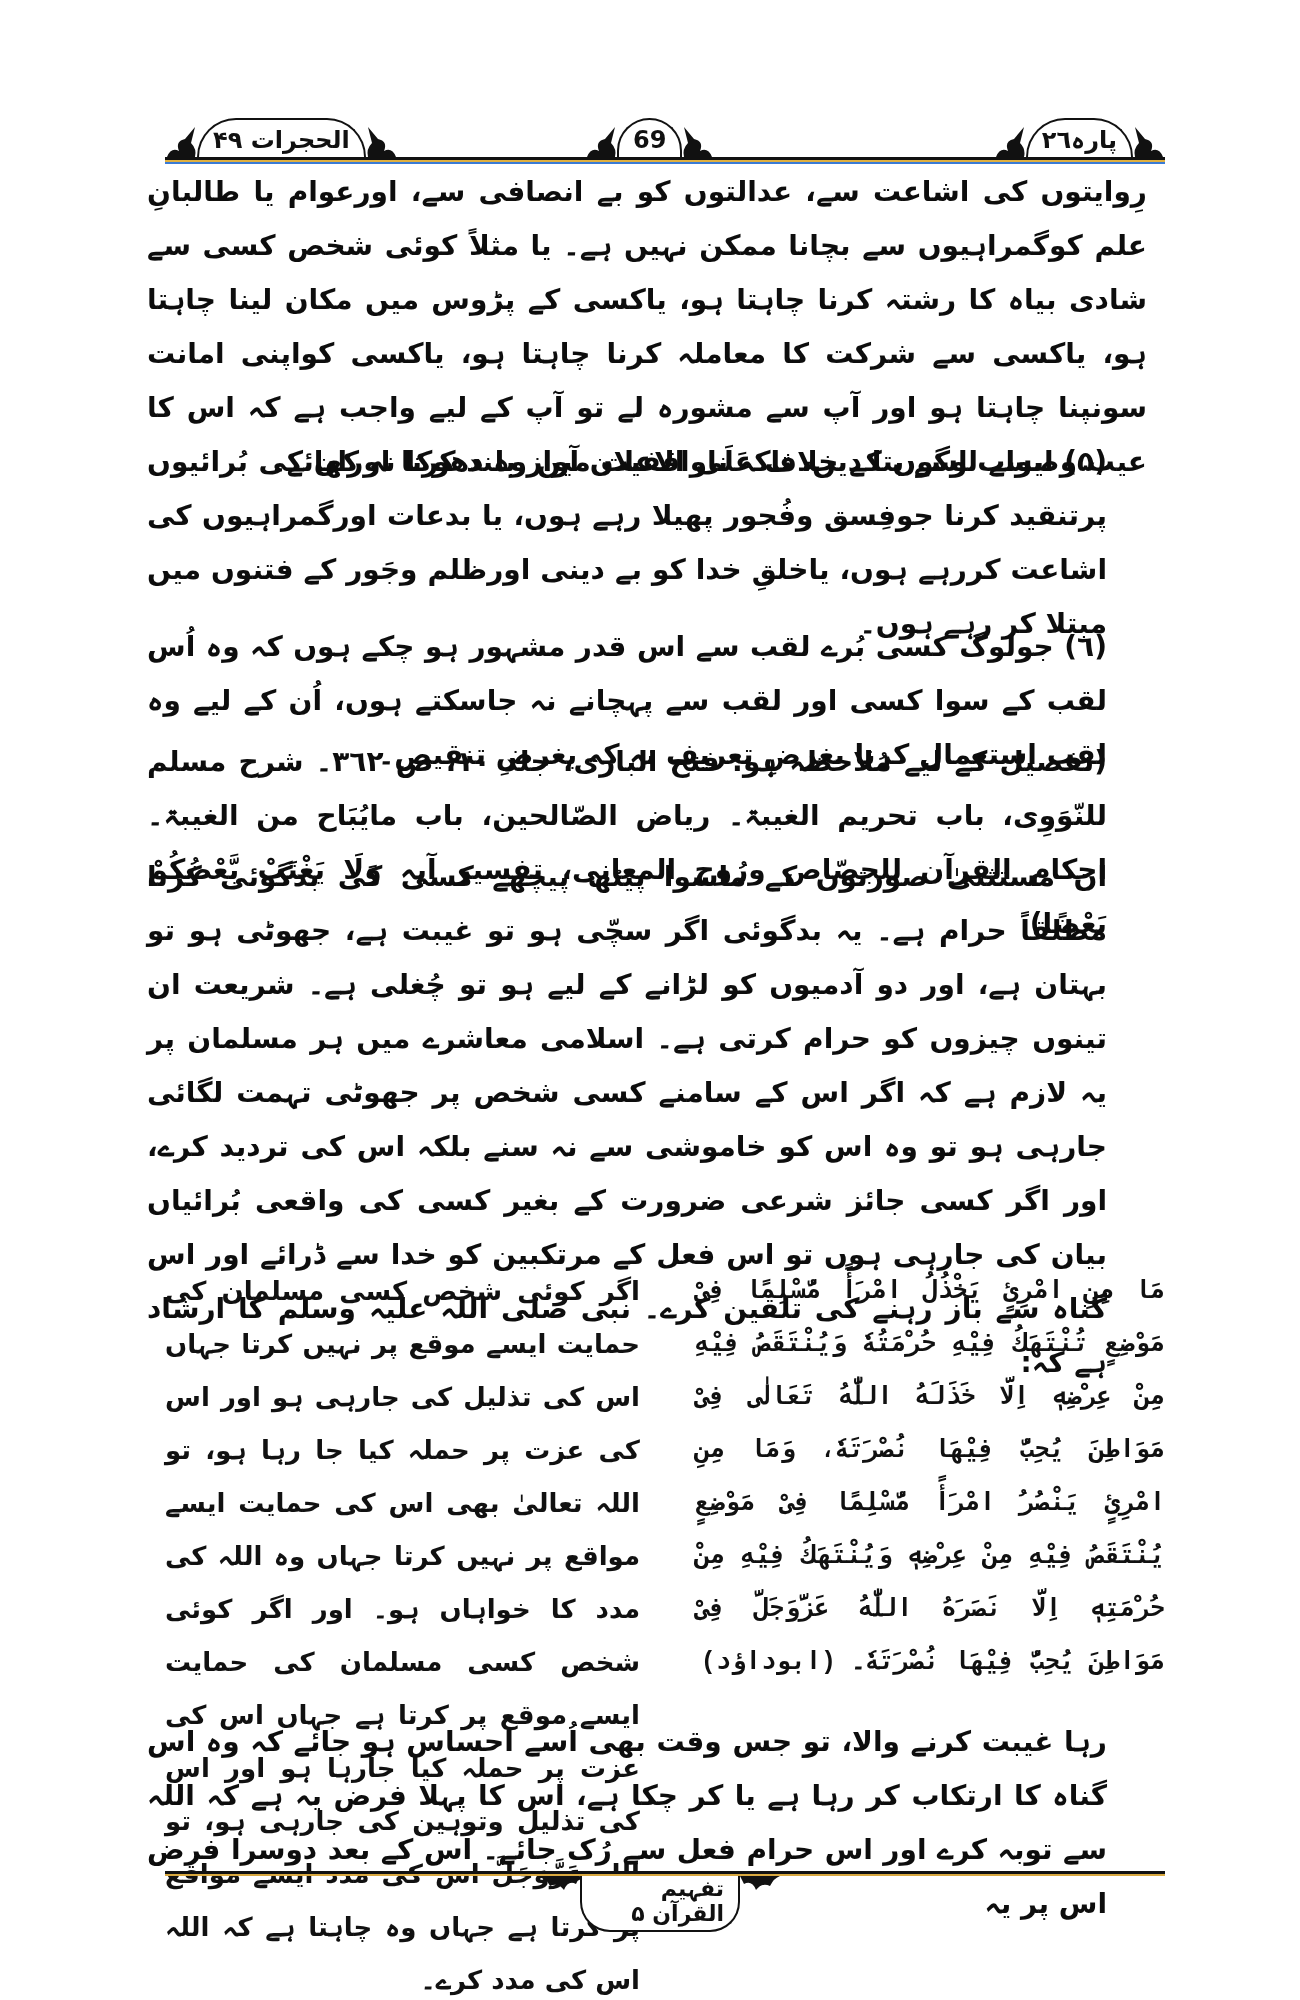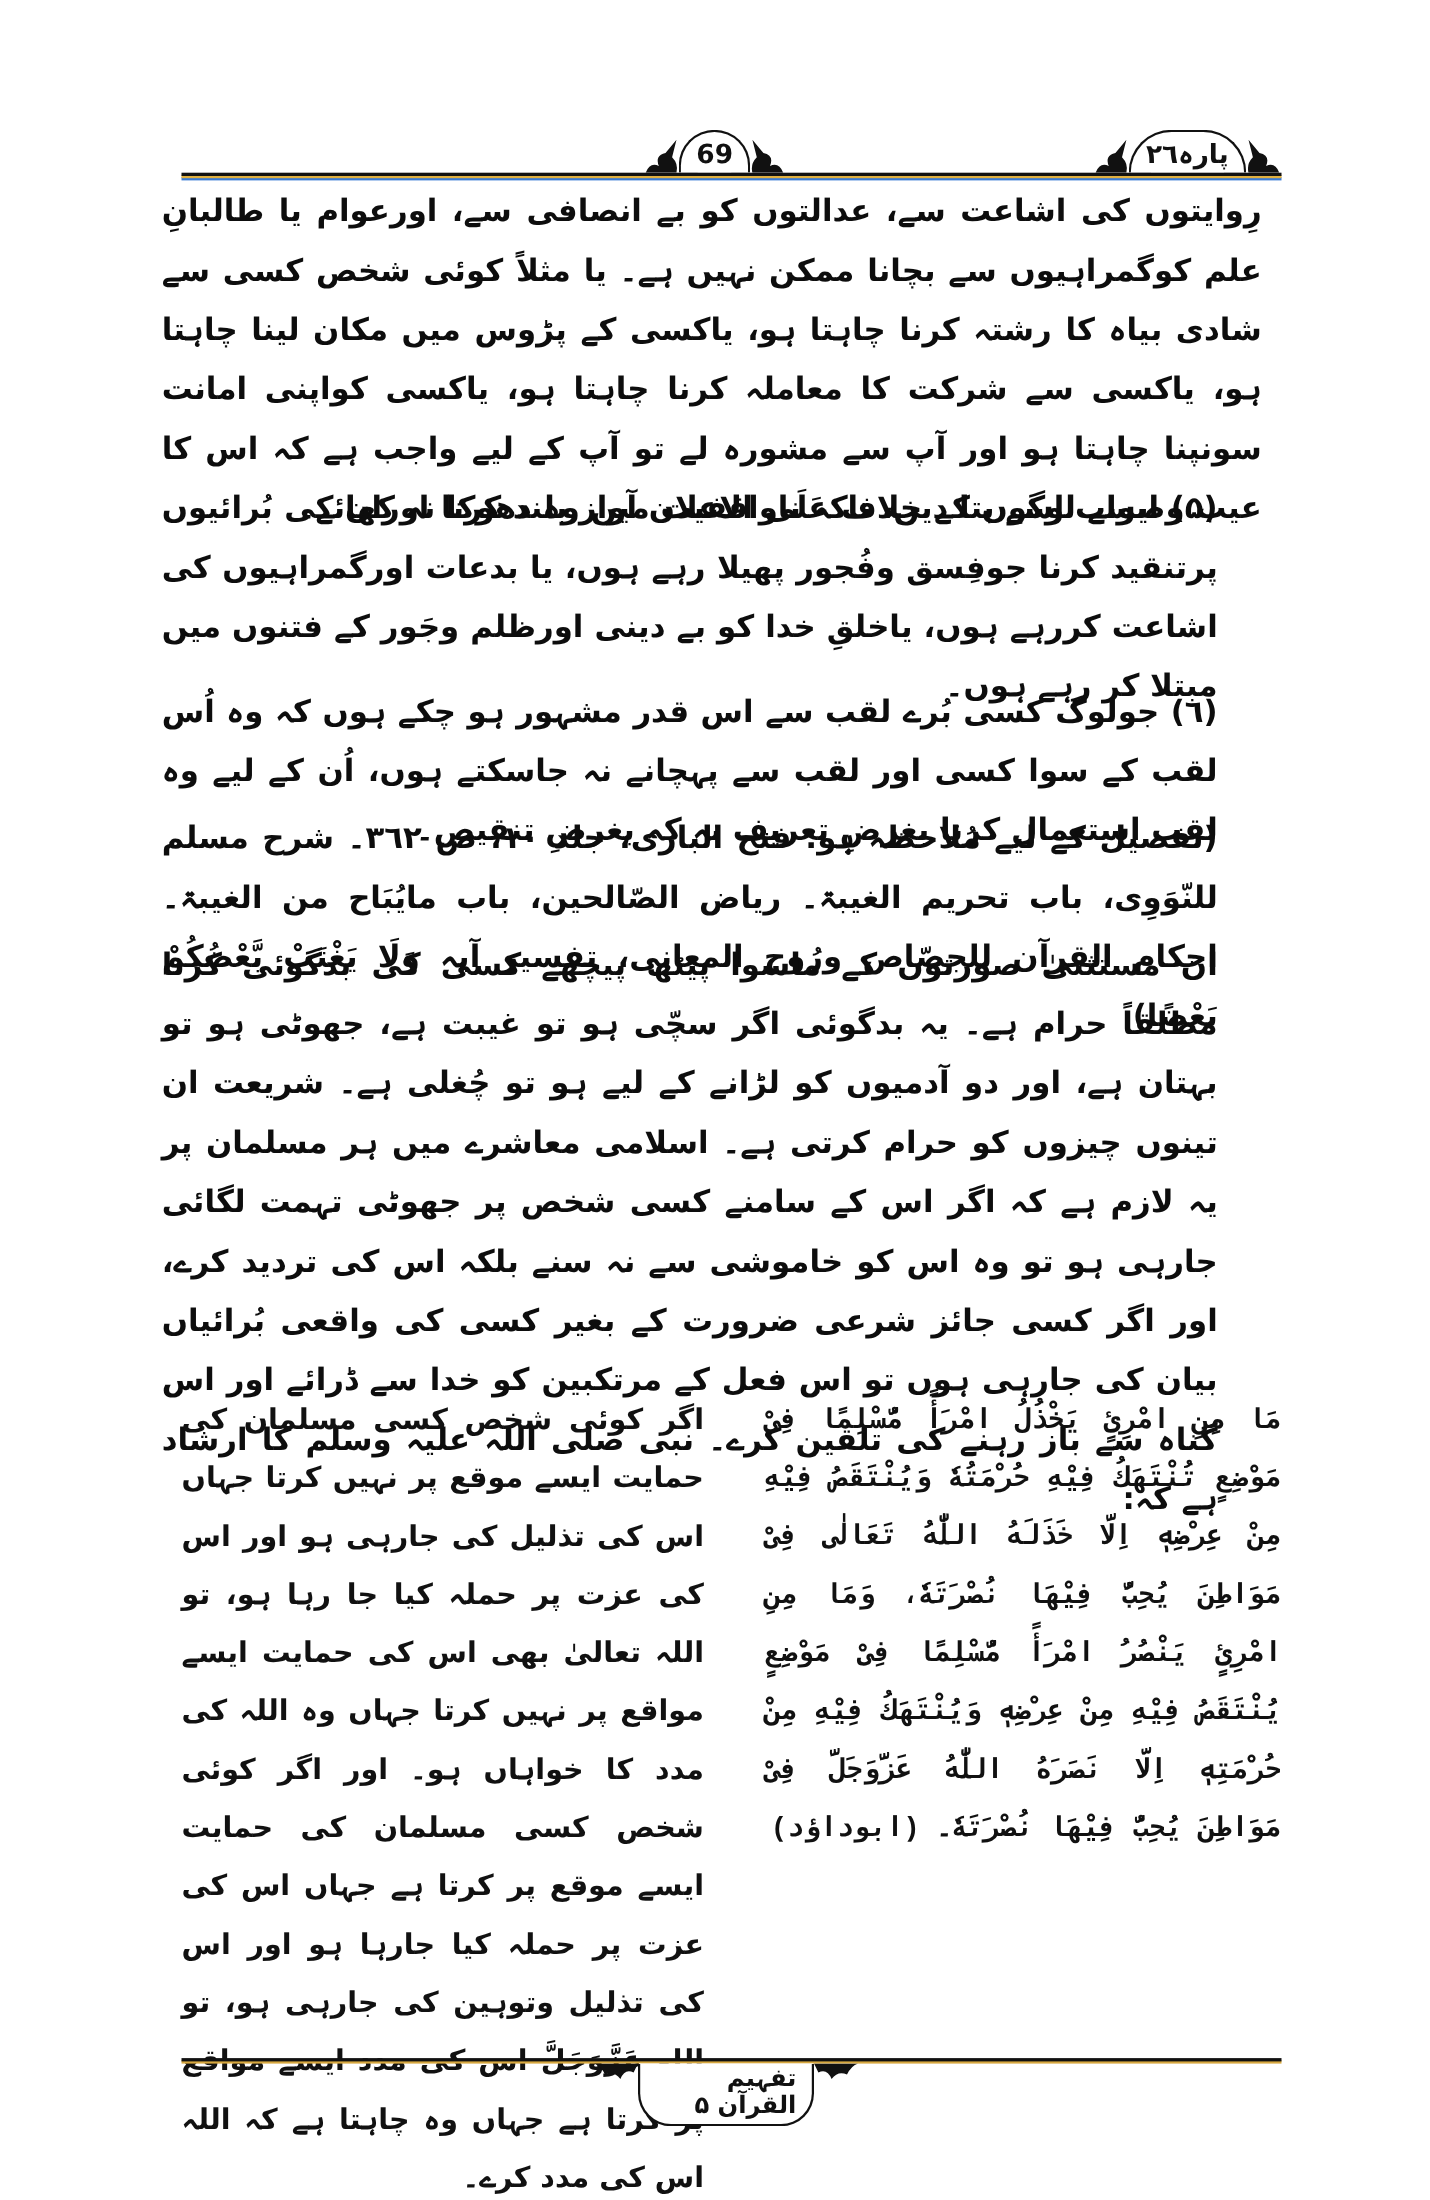--- a/index.html
+++ b/index.html
@@ -49,20 +49,33 @@
   .footer .label { border:2px solid #111; border-top:none; border-radius:0 0 30px 30px;
     padding:0 14px 4px 14px; font-size:22px; font-weight:bold; direction:rtl; background:#fff;text-align:right; }
   .footer .wing { width:40px; height:26px; }
 </style>
 </head>
 <body>
 
 <div class="page">
 
   <div class="header">
+    <div class="cartouche c-left">
+      <div class="wing">
+        <svg width="32" height="34" viewBox="0 0 32 34">
+            <path d="M2 34 Q6 24 14 28 Q10 18 20 16 L30 4 L26 20 Q32 26 30 34 Z" fill="#111"></path>
+          </svg>
+      </div>
+      <div class="label">الحجرات ۴۹</div>
+      <div class="wing">
+        <svg width="32" height="34" viewBox="0 0 32 34">
+            <path d="M30 34 Q26 24 18 28 Q22 18 12 16 L2 4 L6 20 Q0 26 2 34 Z" fill="#111"></path>
+          </svg>
+      </div>
+    </div>
     <div class="cartouche c-center">
       <div class="wing">
         <svg width="32" height="34" viewBox="0 0 32 34">
             <path d="M2 34 Q6 24 14 28 Q10 18 20 16 L30 4 L26 20 Q32 26 30 34 Z" fill="#111"></path>
           </svg>
       </div>
       <div class="label">69</div>
       <div class="wing">
         <svg width="32" height="34" viewBox="0 0 32 34">
             <path d="M30 34 Q26 24 18 28 Q22 18 12 16 L2 4 L6 20 Q0 26 2 34 Z" fill="#111"></path>
@@ -107,20 +120,23 @@
 
   <div class="two-col">
     <div class="col-arabic">
       <p><span>مَا مِنِ امْرِئٍ يَخْذُلُ امْرَأً مُّسْلِمًا فِیْ مَوْضِعٍ تُنْتَهَكُ فِيْهِ حُرْمَتُهٗ وَيُنْتَقَصُ فِيْهِ مِنْ عِرْضِهٖ اِلَّا خَذَلَهُ اللّٰهُ تَعَالٰی فِیْ مَوَاطِنَ يُحِبُّ فِيْهَا نُصْرَتَهٗ، وَمَا مِنِ امْرِئٍ يَنْصُرُ امْرَأً مُّسْلِمًا فِیْ مَوْضِعٍ يُنْتَقَصُ فِيْهِ مِنْ عِرْضِهٖ وَيُنْتَهَكُ فِيْهِ مِنْ حُرْمَتِهٖ اِلَّا نَصَرَهُ اللّٰهُ عَزَّوَجَلَّ فِیْ مَوَاطِنَ يُحِبُّ فِيْهَا نُصْرَتَهٗ۔</span> <span>(ابوداؤد)</span></p>
     </div>
     <div class="col-urdu">
       <p>اگر کوئی شخص کسی مسلمان کی حمایت ایسے موقع پر نہیں کرتا جہاں اس کی تذلیل کی جارہی ہو اور اس کی عزت پر حملہ کیا جا رہا ہو، تو اللہ تعالیٰ بھی اس کی حمایت ایسے مواقع پر نہیں کرتا جہاں وہ اللہ کی مدد کا خواہاں ہو۔ اور اگر کوئی شخص کسی مسلمان کی حمایت ایسے موقع پر کرتا ہے جہاں اس کی عزت پر حملہ کیا جارہا ہو اور اس کی تذلیل وتوہین کی جارہی ہو، تو اللہ عَزَّوَجَلَّ اس کی مدد ایسے مواقع پر کرتا ہے جہاں وہ چاہتا ہے کہ اللہ اس کی مدد کرے۔</p>
     </div>
   </div>
 
+  <div class="text" style="top:1715px;">
+    <p class="indent">رہا غیبت کرنے والا، تو جس وقت بھی اُسے احساس ہو جائے کہ وہ اس گناہ کا ارتکاب کر رہا ہے یا کر چکا ہے، اس کا پہلا فرض یہ ہے کہ اللہ سے توبہ کرے اور اس حرام فعل سے رُک جائے۔ اس کے بعد دوسرا فرض اس پر یہ</p>
+  </div>
 
   <div class="footer-rule"></div>
   <div class="footer">
     <div class="wing">
       <svg width="40" height="26" viewBox="0 0 40 26">
           <path d="M0 0 L40 0 L36 8 Q28 4 24 14 Q18 6 10 10 Q6 2 0 0 Z" fill="#111"></path>
         </svg>
     </div>
     <div class="label">تفہیم القرآن ۵</div>
     <div class="wing">

